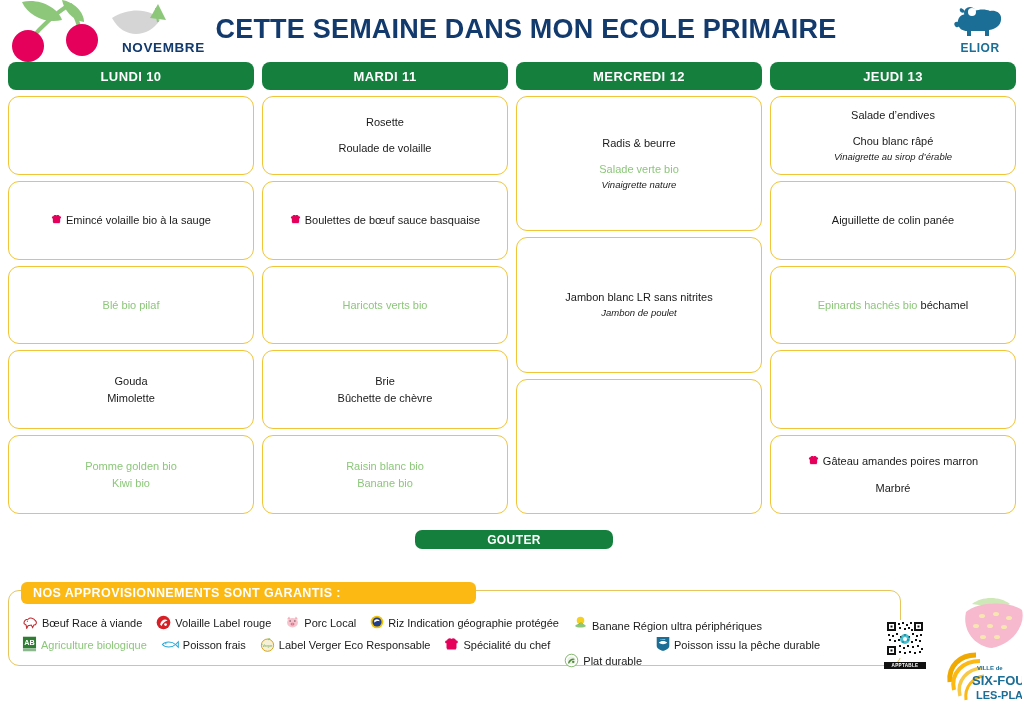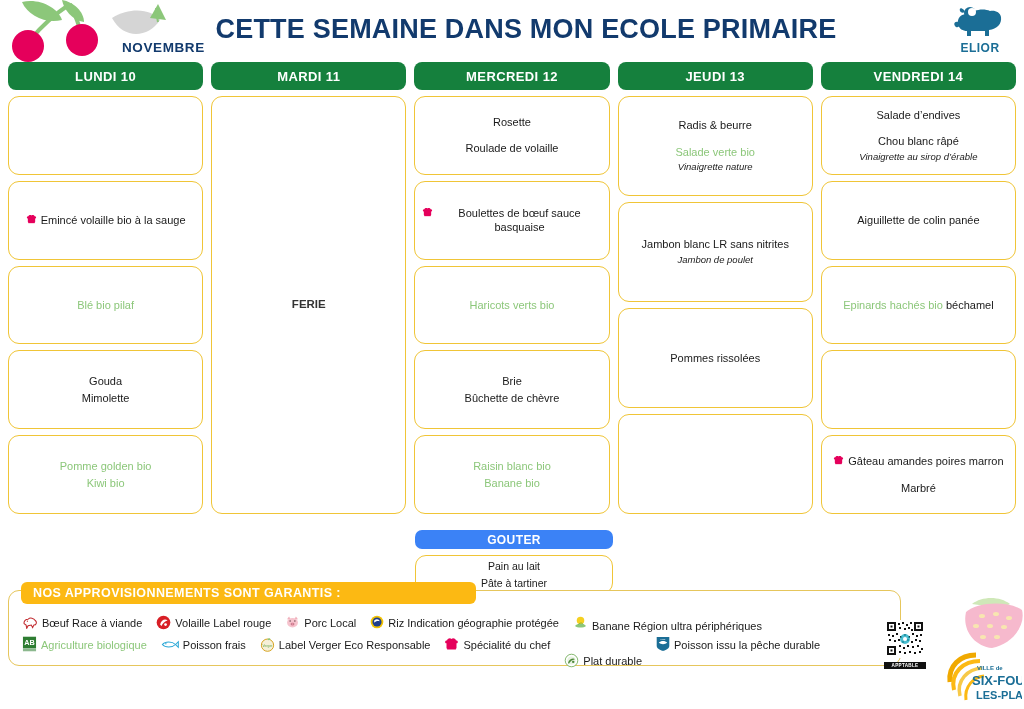--- a/index.html
+++ b/index.html
@@ -54,21 +54,21 @@
   .bio { color:#8cc77a; }
   .sub { font-style:italic; font-size:9.5px; color:#1a1a1a; }
   .chef-line { display:flex; align-items:flex-start; justify-content:center; gap:4px; }
   .chef-icon { flex:0 0 auto; width:11px; height:11px; margin-top:1px; }
   .ferie { font-size:11.5px; font-weight:bold; color:#333; }
 
   
   .gouter-wrap { position:absolute; left:0; top:530px; width:1024px; height:78px; }
   .gouter-inner { position:absolute; left:415px; width:198px; }
   .gouter-head {
-    background:#3b82f6; border-radius:7px; height:19px;
+    background:#15803d; border-radius:7px; height:19px;
     display:flex; align-items:center; justify-content:center;
     color:#fff; font-size:12px; font-weight:bold; letter-spacing:.4px;
   }
   .gouter-cell {
     margin-top:6px;
     border:1.4px solid #f0c537; border-radius:11px; background:#fff;
     height:39px; display:flex; flex-direction:column; align-items:center; justify-content:center;
     font-size:10.5px; line-height:1.35; color:#1a1a1a;
   }
 
@@ -127,21 +127,20 @@
       </svg>
       <div class="elior-word">ELIOR</div>
     </div>
   </div>
 
   <div class="days-row">
     <div class="day-head">LUNDI 10</div>
     <div class="day-head">MARDI 11</div>
     <div class="day-head">MERCREDI 12</div>
     <div class="day-head">JEUDI 13</div>
-    <div class="day-head">VENDREDI 14</div>
   </div>
 
   <div class="grid">
     <div class="col">
         <div class="cell"></div>
         <div class="cell">
           <div class="chef-line">
             <svg class="chef-icon" viewBox="0 0 24 24">
               <path d="M4 10 C1 10 1 5 5 5 C6 2 10 1 12 3 C14 1 18 2 19 5 C23 5 23 10 20 10 L20 17 C20 19 18 19 12 19 C6 19 4 19 4 17 Z" fill="#e5005b"></path>
               <rect x="5" y="16" width="14" height="4" fill="#e5005b"></rect>
@@ -155,25 +154,20 @@
         <div class="cell">
           <span class="line">Gouda</span>
           <span class="line">Mimolette</span>
         </div>
         <div class="cell">
           <span class="line bio">Pomme golden bio</span>
           <span class="line bio">Kiwi bio</span>
         </div>
       </div>
     <div class="col">
-      <div class="cell tall">
-        <span class="ferie">FERIE</span>
-      </div>
-    </div>
-    <div class="col">
         <div class="cell">
           <span class="line">Rosette</span>
           <span class="line gap">Roulade de volaille</span>
         </div>
         <div class="cell">
           <div class="chef-line">
             <svg class="chef-icon" viewBox="0 0 24 24">
               <path d="M4 10 C1 10 1 5 5 5 C6 2 10 1 12 3 C14 1 18 2 19 5 C23 5 23 10 20 10 L20 17 C20 19 18 19 12 19 C6 19 4 19 4 17 Z" fill="#e5005b"></path>
               <rect x="5" y="16" width="14" height="4" fill="#e5005b"></rect>
             </svg>
@@ -195,23 +189,20 @@
     <div class="col">
         <div class="cell">
           <span class="line">Radis &amp; beurre</span>
           <span class="line bio gap">Salade verte bio</span>
           <span class="line sub">Vinaigrette nature</span>
         </div>
         <div class="cell">
           <span class="line">Jambon blanc LR sans nitrites</span>
           <span class="line sub">Jambon de poulet</span>
         </div>
-        <div class="cell">
-          <span class="line">Pommes rissolées</span>
-        </div>
         <div class="cell"></div>
       </div>
     <div class="col">
         <div class="cell">
           <span class="line">Salade d’endives</span>
           <span class="line gap">Chou blanc râpé</span>
           <span class="line sub">Vinaigrette au sirop d’érable</span>
         </div>
         <div class="cell">
           <span class="line">Aiguillette de colin panée</span>
@@ -229,24 +220,20 @@
             <span>Gâteau amandes poires marron</span>
           </div>
           <span class="line gap">Marbré</span>
         </div>
       </div>
   </div>
 
   <div class="gouter-wrap">
     <div class="gouter-inner">
       <div class="gouter-head">GOUTER</div>
-      <div class="gouter-cell">
-        <span class="line">Pain au lait</span>
-        <span class="line">Pâte à tartiner</span>
-      </div>
     </div>
   </div>
 
   <div class="footer">
     <div class="foot-box"></div>
     <div class="foot-title">NOS APPROVISIONNEMENTS SONT GARANTIS :</div>
     <div class="legend">
       <div class="legend-row">
           <div class="legend-item" style="margin-right: 14px;">
             <span class="lg-icon"><svg width="16" height="13" viewBox="0 0 24 20">

